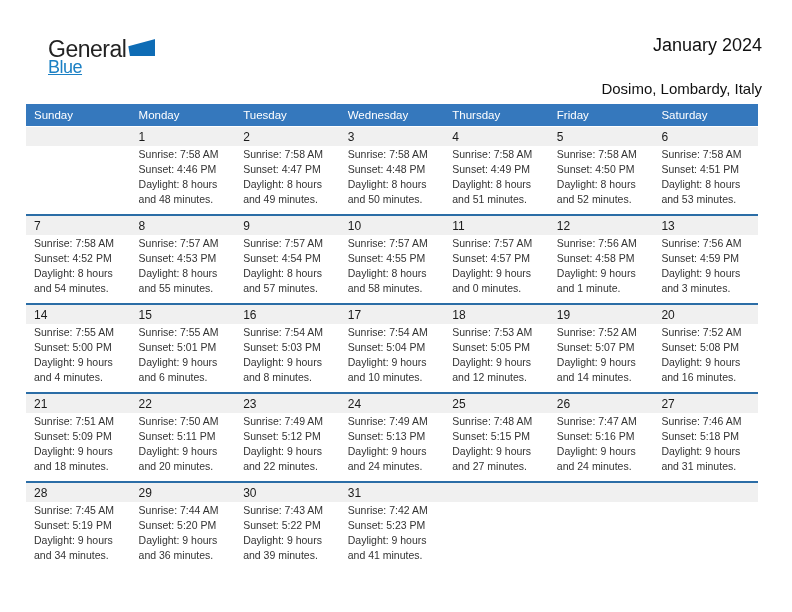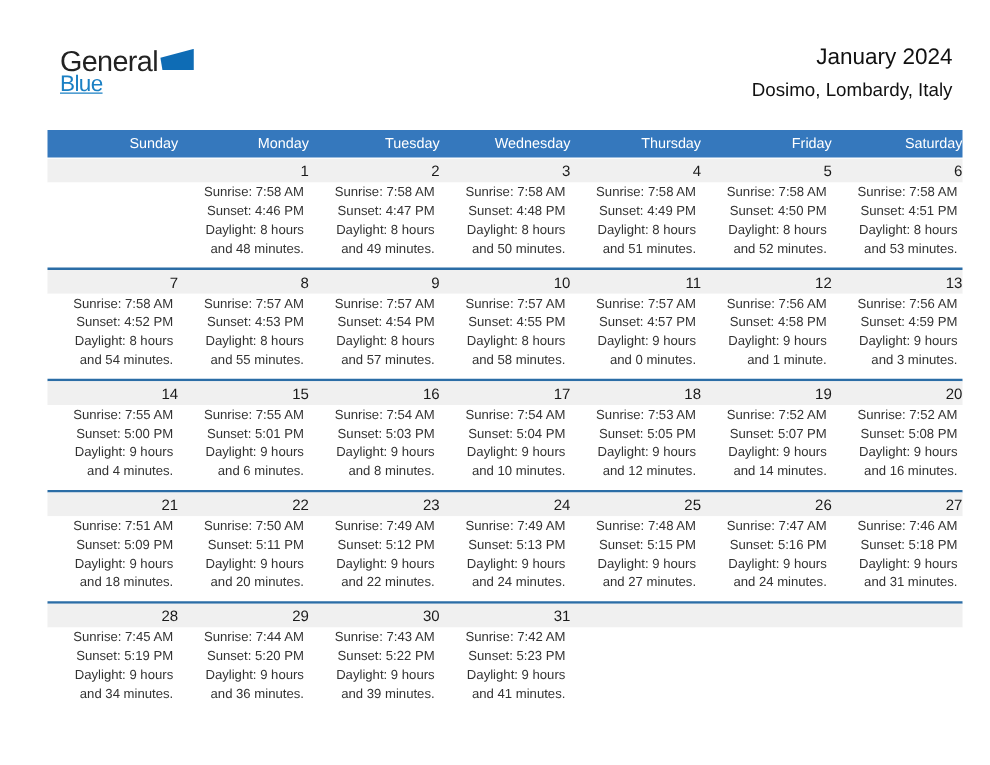--- a/index.html
+++ b/index.html
@@ -16,24 +16,24 @@
   .logo-top { display:flex; align-items:flex-start; font-size:23px; letter-spacing:-0.5px; color:#222; line-height:1; }
   .logo-flag {
     width:27px; height:17px; margin-left:2px; margin-top:1px;
     background:var(--flag-blue,#0e6cb5);
     clip-path:polygon(0 42%, 100% 0, 100% 100%, 6% 100%);
   }
   .logo-bottom { font-size:18px; letter-spacing:-0.5px; line-height:1; color:var(--logo-blue,#1b80c4); padding-right:13px; margin-top:-3px;text-decoration:underline; }
 
   .title-block { position:absolute; right:30px; top:36px; text-align:right; }
   .cal-title { font-size:18px; font-weight:400; color:#111; line-height:1.1; }
-  .cal-subtitle { font-size:15px; font-weight:400; color:#111; margin-top:8px; }
+  .cal-subtitle { font-size:15px; font-weight:400; color:#111; margin-top:24px; }
 
   
-  .calendar { position:absolute; left:38px; top:104px; width:732px;text-align:right; }
+  .calendar { position:absolute; left:26px; top:104px; width:732px; }
   .cal-header {
     display:grid; grid-template-columns:repeat(7,1fr);
     background:var(--header-bg,#3578bd); color:#fff;
     height:22px; align-items:center; font-size:11.5px;
     margin-bottom:1px;
   }
   .cal-header .dow { padding-left:8px; }
 
   .week + .week { border-top:2px solid var(--separator,#2b6da6); }
   .strip {

